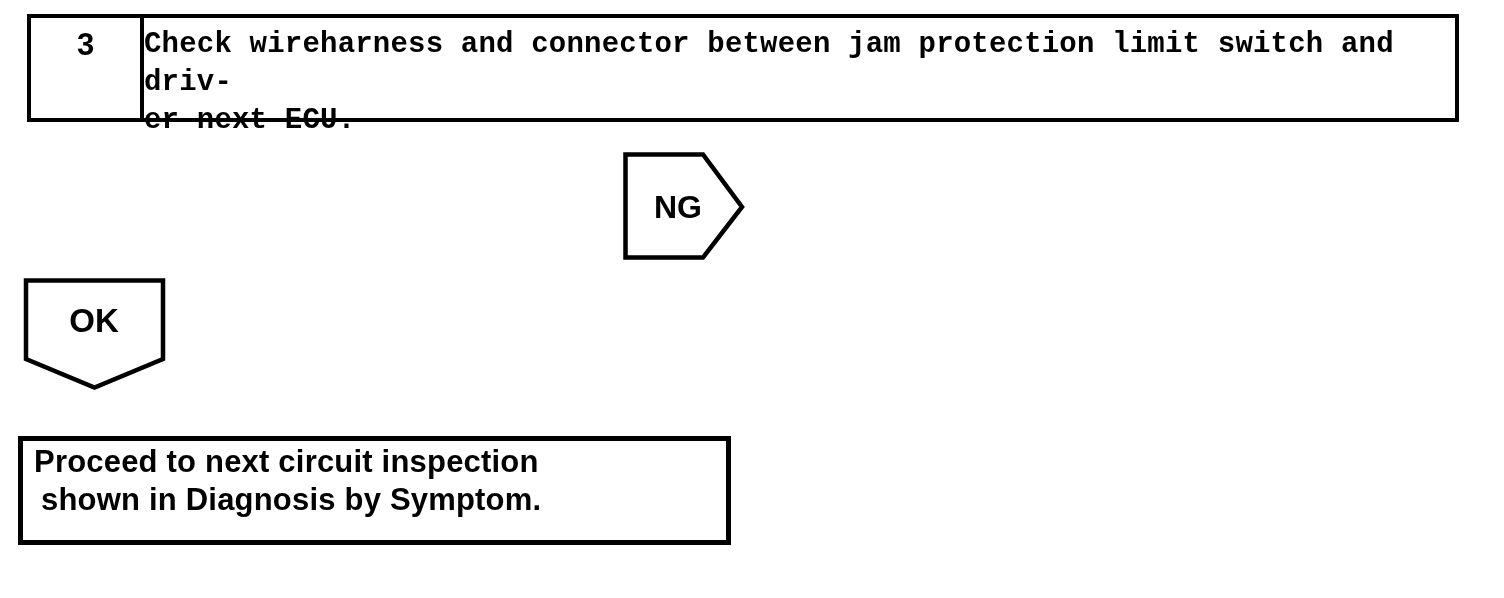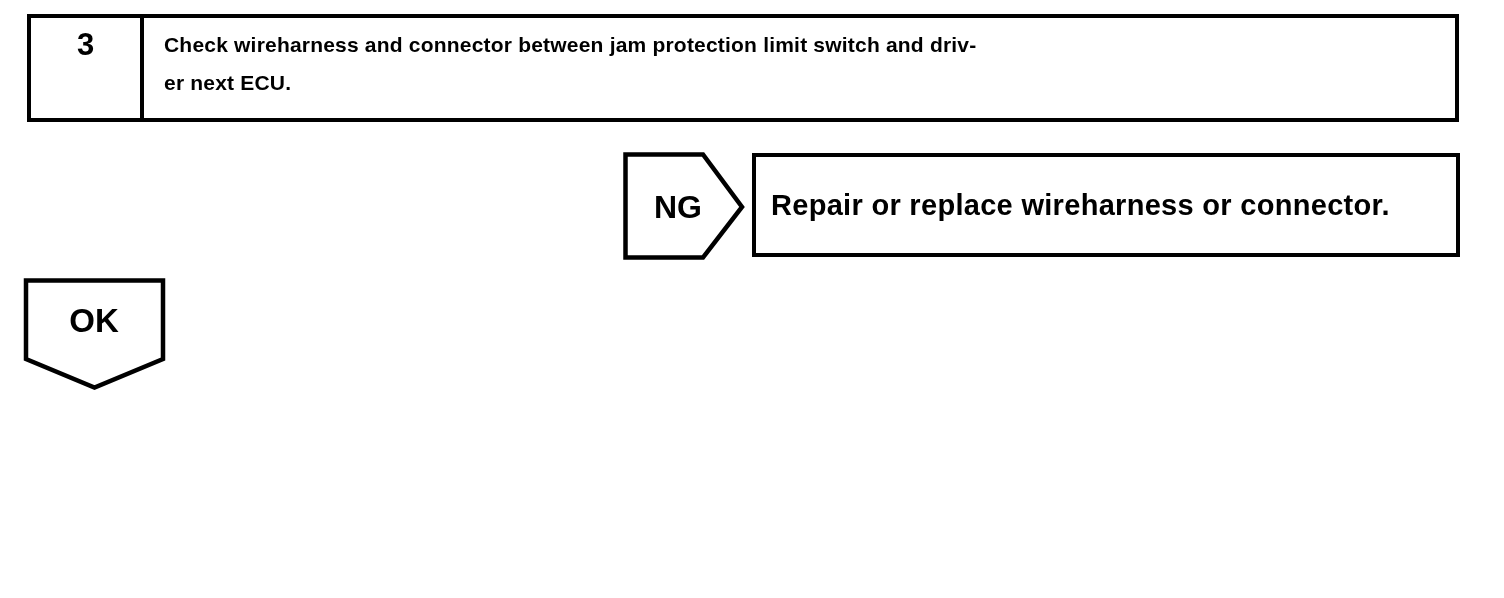--- a/index.html
+++ b/index.html
@@ -35,24 +35,25 @@
     flex: 0 0 113px;
     border-right: 4px solid #000;
     box-sizing: border-box;
     text-align: center;
     padding-top: 8px;
     font-size: 31px;
     line-height: 38px;
   }
   .step-text-cell {
     flex: 1;
-    padding: 8px 10px 0 20px;
-    font-size: 21px;
+    padding: 8px 10px 0 0;
+    font-size: 29px;
     line-height: 38px;
     letter-spacing: 0.2px;
+    font-family: Liberation Mono, monospace;
   }
 
   
   .ng-shape {
     position: absolute;
     left: 623px;
     top: 152px;
     width: 122px;
     height: 108px;
   }
@@ -131,23 +132,24 @@
       <div>Check wireharness and connector between jam protection limit switch and driv-</div>
       <div>er next ECU.</div>
     </div>
   </div>
 
   <svg class="ng-shape" viewBox="0 0 122 108" aria-hidden="true">
     <polygon points="2.5,2.5 80,2.5 119,55 80,105.5 2.5,105.5"></polygon>
     <text x="55" y="66">NG</text>
   </svg>
 
-  <div class="ng-action-box">
-    <span>Repair or replace wireharness or connector.</span>
-  </div>
 
   <svg class="ok-shape" viewBox="0 0 144 113" aria-hidden="true">
     <polygon points="3,2.5 140,2.5 140,81 71.5,109.5 3,81"></polygon>
     <text x="71" y="54">OK</text>
   </svg>
 
+  <div class="ok-action-box">
+    <div class="line1">Proceed to next circuit inspection</div>
+    <div class="line2">shown in Diagnosis by Symptom.</div>
+  </div>
 
 </div>
 
 </body></html>

